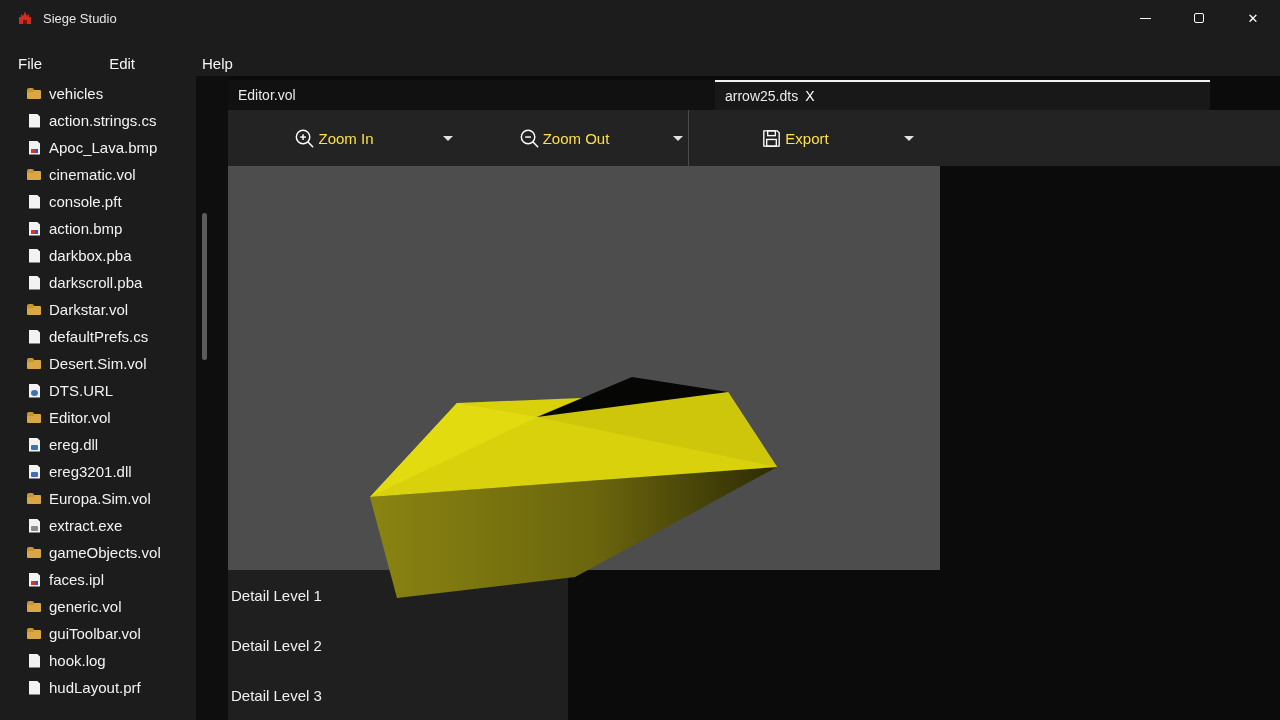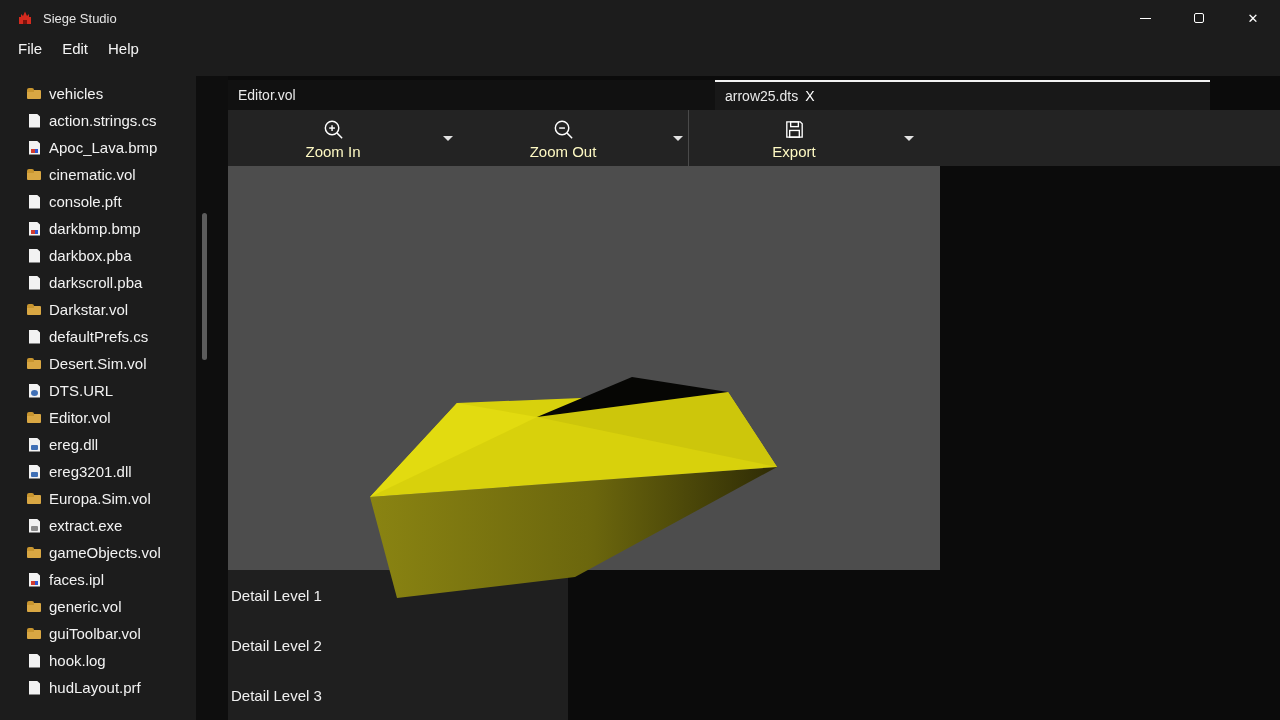--- a/index.html
+++ b/index.html
@@ -16,21 +16,21 @@
   .app-icon { width:18px; height:18px; margin-right:9px; display:flex; }
   .window-title { font-size:13px; color:#e5e5e5; }
   .win-controls { margin-left:auto; display:flex; gap:8px; margin-right:4px; height:100%; }
   .win-btn { width:46px; height:36px; display:flex; align-items:center; justify-content:center;
              background:transparent; border:none; color:#fff; cursor:pointer; }
   .min-glyph { display:block; width:11px; border-top:1.2px solid #fff; }
   .max-glyph { display:block; width:10px; height:10px; border:1.2px solid #fff; border-radius:2px; }
   .close-glyph { font-size:13px; line-height:1; }
 
   
-  .menubar { height:40px; display:flex; align-items:flex-start; padding-left:8px; background:#1c1c1c; }
+  .menubar { height:40px; display:flex; align-items:flex-end; padding-left:8px; background:#1c1c1c;gap:47px; }
   .menu-entry { font-size:15px; color:#f5f5f5; padding:4px 10px; cursor:pointer; }
 
   
   .app-body { display:flex; height:644px; }
 
   
   .sidebar { width:196px; background:#1c1c1c; overflow:hidden; }
   .file-list { padding-top:4px; }
   .file-item { height:27px; display:flex; align-items:center; padding-left:26px;
                font-size:15px; color:#f2f2f2; white-space:nowrap; cursor:pointer; }
@@ -58,22 +58,22 @@
   .tabstrip { height:34px; padding-top:4px; display:flex; background:#0b0b0b; }
   .tab { height:30px; display:flex; align-items:center; padding:0 10px; font-size:14px;
          color:#eaeaea; cursor:pointer; }
   .tab-inactive { width:487px; background:#111; }
   .tab-active { width:495px; background:#181818; border-top:2px solid #f2f2f2; justify-content:flex-start; }
   .tab-close { font-size:14px; color:#fff; padding:2px 7px; cursor:pointer; }
 
   
   .toolbar { height:56px; background:#232323; display:flex; align-items:stretch; }
   .tb-group { display:flex; }
-  .tb-btn { width:210px; display:flex; flex-direction:column; align-items:center; justify-content:center;
-            gap:1px; background:transparent; border:none; color:#fef9c3; font-size:15px;
+  .tb-btn { width:210px; display:flex; flex-direction:row; align-items:center; justify-content:center;
+            gap:1px; background:transparent; border:none; color:#fde047; font-size:15px;
             font-family:inherit; cursor:pointer; }
   .tb-btn svg { width:25px; height:25px; }
   .tb-dd { width:20px; display:flex; align-items:center; justify-content:center; cursor:pointer; }
   .dd-arrow { width:0; height:0; border-left:5px solid transparent; border-right:5px solid transparent;
               border-top:5px solid #e2e2e2; }
   .tb-divider { width:1px; background:#4a4a4a; }
   .tb-group-pan { width:217px; }
 
   
   .content { height:554px; display:flex;flex-direction:column; }
@@ -133,21 +133,21 @@
         <div class="file-item">
       <span class="fi-icon icon-folder"></span>
       <span class="file-label">cinematic.vol</span>
     </div>
         <div class="file-item">
       <span class="fi-icon icon-file"></span>
       <span class="file-label">console.pft</span>
     </div>
         <div class="file-item">
       <span class="fi-icon icon-image"></span>
-      <span class="file-label">darkbmp.bmp</span>
+      <span class="file-label">action.bmp</span>
     </div>
         <div class="file-item">
       <span class="fi-icon icon-file"></span>
       <span class="file-label">darkbox.pba</span>
     </div>
         <div class="file-item">
       <span class="fi-icon icon-file"></span>
       <span class="file-label">darkscroll.pba</span>
     </div>
         <div class="file-item">

